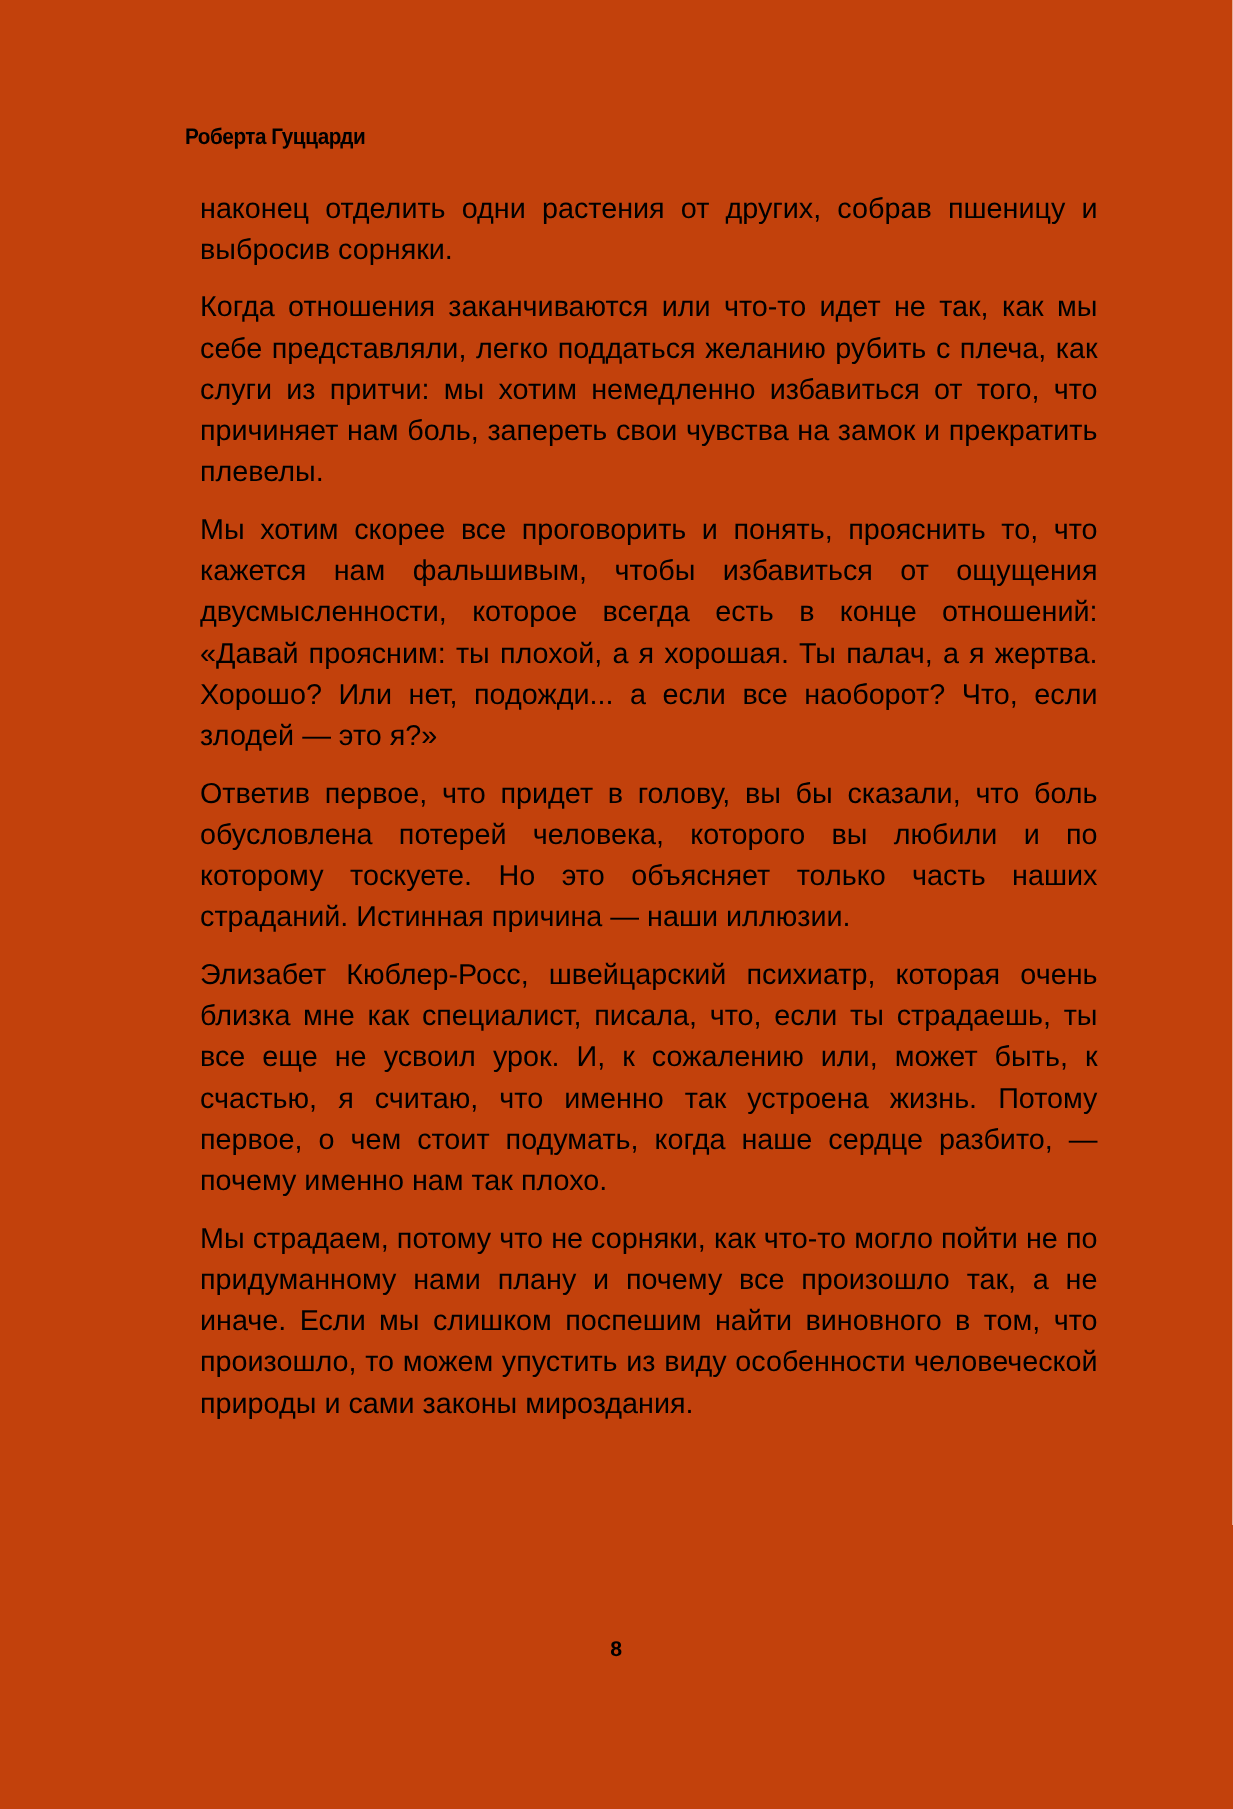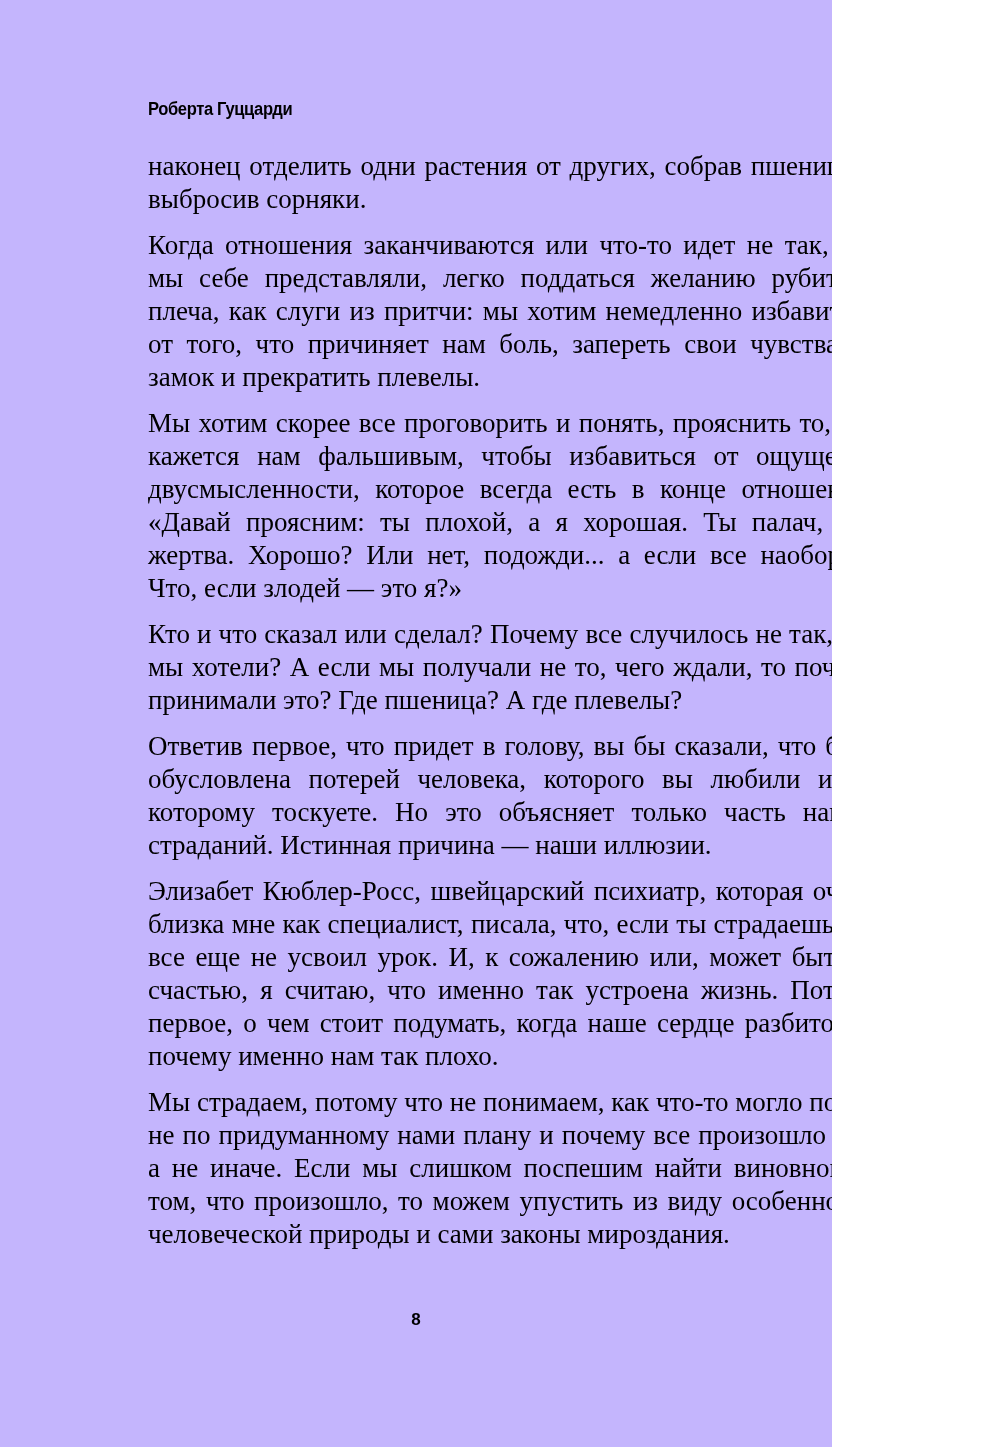--- a/index.html
+++ b/index.html
@@ -2,23 +2,23 @@
 <html lang="ru"><head>
 <meta charset="utf-8">
 <style>
   html, body {
     margin: 0;
     padding: 0;
     background: #ffffff;
   }
   .page {
     position: relative;
-    width: 832px;
+    width: 986px;
     height: 1447px;
-    background: #c4b5fd;
+    background: #c2410c;
     overflow: hidden;
     color: #000000;
   }
   .running-header {
     position: absolute;
     left: 148px;
     top: 99px;
     font-family: "Liberation Sans", sans-serif;
     font-weight: bold;
     font-size: 18px;
@@ -28,23 +28,23 @@
     white-space: nowrap;
     color: #000000;
   }
   .text-block {
     position: absolute;
     left: 148px;
     top: 150px;
     width: 730px;
   }
   .text-block p {
-    margin: 0 0 13px 0;
-    font-family: Liberation Serif, serif;
-    font-size: 27px;
+    margin: 0 0 13px 12px;
+    font-family: Liberation Sans, sans-serif;
+    font-size: 23px;
     line-height: 33px;
     text-align: justify;
     color: #000000;
   }
   .page-number {
     position: absolute;
     left: 0;
     top: 1310px;
     width: 100%;
     text-align: center;
@@ -58,21 +58,20 @@
 <body>
 
 <div class="page">
 
   <div class="running-header">Роберта Гуццарди</div>
 
   <div class="text-block">
     <p>наконец отделить одни растения от других, собрав пшеницу и выбросив сорняки.</p>
     <p>Когда отношения заканчиваются или что-то идет не так, как мы себе представляли, легко поддаться желанию рубить с плеча, как слуги из притчи: мы хотим немедленно избавиться от того, что причиняет нам боль, запереть свои чувства на замок и прекратить плевелы.</p>
     <p>Мы хотим скорее все проговорить и понять, прояснить то, что кажется нам фальшивым, чтобы избавиться от ощущения двусмысленности, которое всегда есть в конце отношений: «Давай проясним: ты плохой, а я хорошая. Ты палач, а я жертва. Хорошо? Или нет, подожди... а если все наоборот? Что, если злодей — это я?»</p>
-    <p>Кто и что сказал или сделал? Почему все случилось не так, как мы хотели? А если мы получали не то, чего ждали, то почему принимали это? Где пшеница? А где плевелы?</p>
     <p>Ответив первое, что придет в голову, вы бы сказали, что боль обусловлена потерей человека, которого вы любили и по которому тоскуете. Но это объясняет только часть наших страданий. Истинная причина — наши иллюзии.</p>
     <p>Элизабет Кюблер-Росс, швейцарский психиатр, которая очень близка мне как специалист, писала, что, если ты страдаешь, ты все еще не усвоил урок. И, к сожалению или, может быть, к счастью, я считаю, что именно так устроена жизнь. Потому первое, о чем стоит подумать, когда наше сердце разбито, — почему именно нам так плохо.</p>
-    <p>Мы страдаем, потому что не понимаем, как что-то могло пойти не по придуманному нами плану и почему все произошло так, а не иначе. Если мы слишком поспешим найти виновного в том, что произошло, то можем упустить из виду особенности человеческой природы и сами законы мироздания.</p>
+    <p>Мы страдаем, потому что не сорняки, как что-то могло пойти не по придуманному нами плану и почему все произошло так, а не иначе. Если мы слишком поспешим найти виновного в том, что произошло, то можем упустить из виду особенности человеческой природы и сами законы мироздания.</p>
   </div>
 
   <div class="page-number">8</div>
 
 </div>
 
 </body></html>

